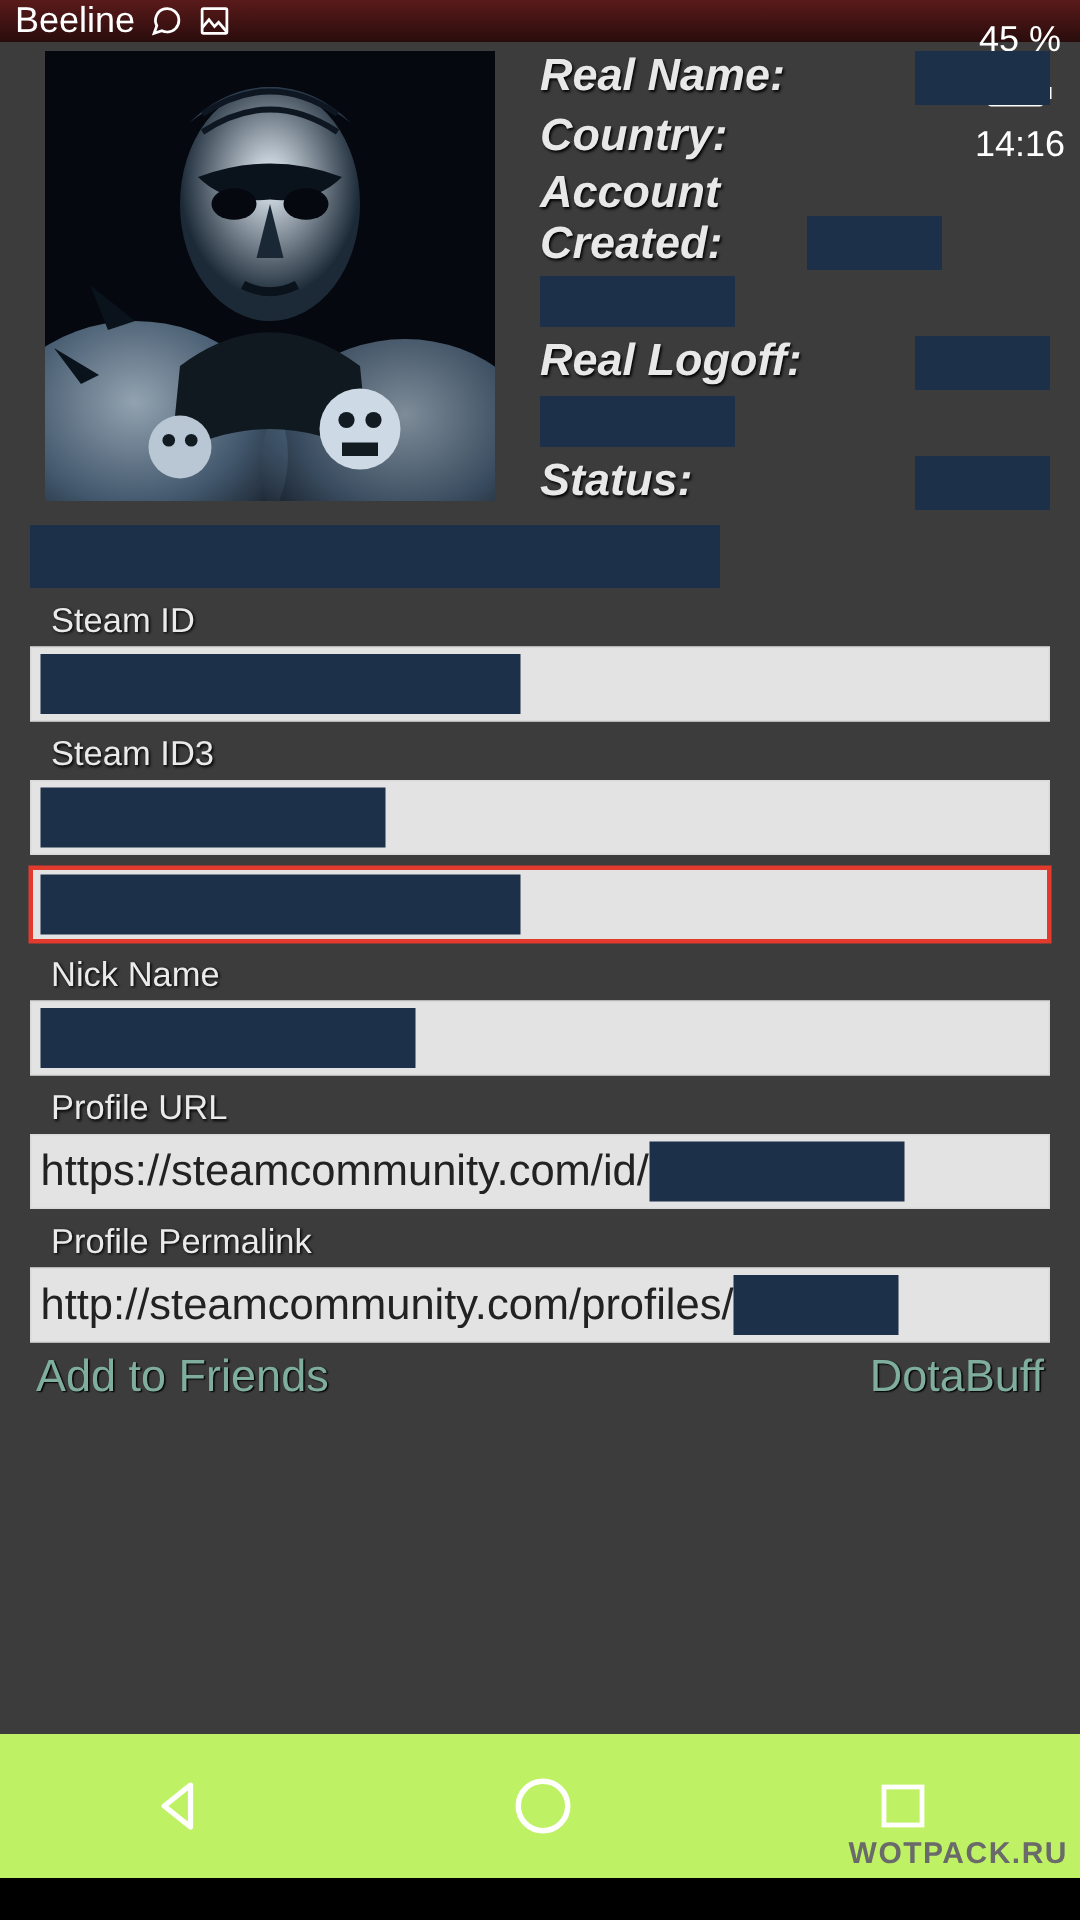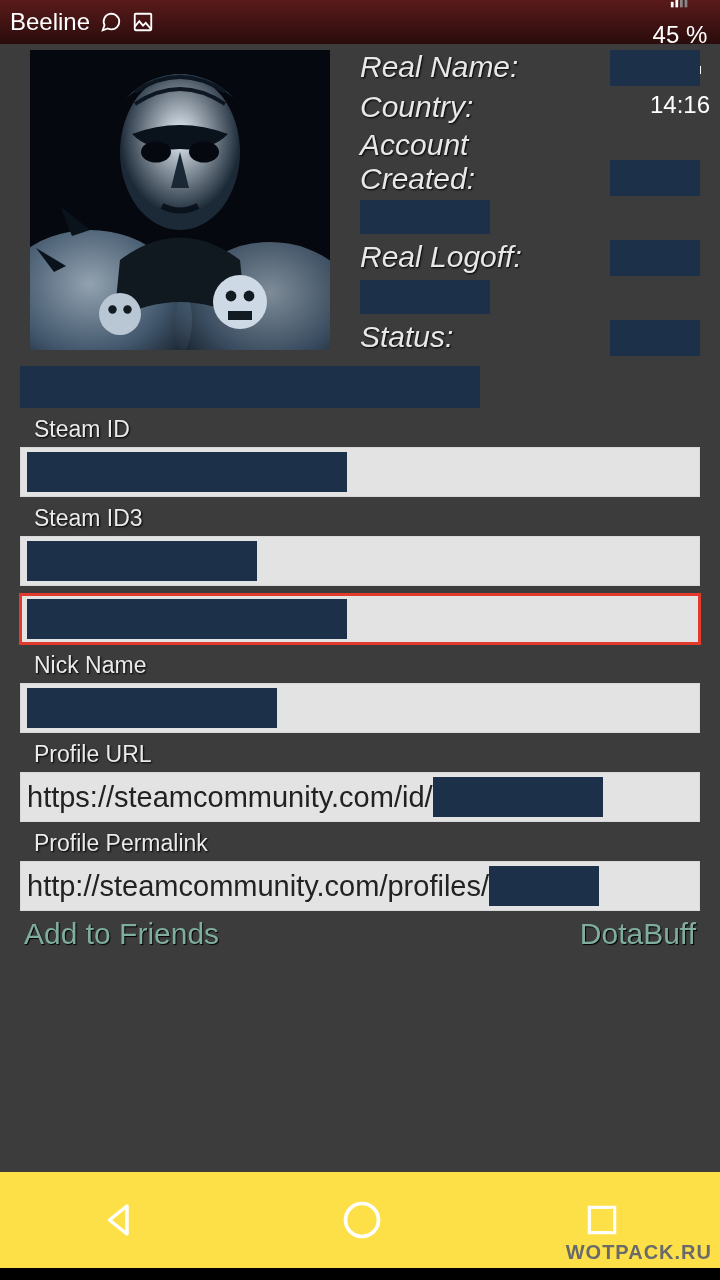--- a/index.html
+++ b/index.html
@@ -1,21 +1,21 @@
 <!DOCTYPE html>
 <html><head>
 <meta charset="utf-8">
 <style>
   * { box-sizing: border-box; margin: 0; padding: 0; }
   html, body { width: 720px; height: 1280px; overflow: hidden; }
   body { background: #000; font-family: Arial, Helvetica, sans-serif; color: #e6e6e6; }
 
   
   .status-bar {
-    height: 44px;
+    height: 28px;
     background: linear-gradient(#5a1a1a, #2a0c0c);
     display: flex; align-items: center; justify-content: space-between;
     padding: 0 10px;
     font-size: 24px; color: #fff;
   }
   .status-left { display:flex; align-items:center; gap:10px; }
   .status-right { display:flex; align-items:center; gap:10px;flex-direction:column; }
   .stat-ico { display:inline-flex; align-items:center; justify-content:center; }
   .stat-ico svg { display:block; }
 
@@ -29,21 +29,21 @@
   .top-row { display:flex; }
   .avatar {
     width: 300px; height: 300px;
     background: #0b0f16;
     margin: 0 30px 0 10px;
     overflow:hidden; position:relative;
   }
   .avatar svg { width:100%; height:100%; display:block; }
 
   .profile-meta { flex:1; }
-  .meta-line { display:flex; align-items:flex-start; margin-bottom:4px; }
+  .meta-line { display:flex; align-items:flex-start; margin-bottom:4px;font-weight:bold; }
   .meta-label {
     font-style: italic; font-size: 30px; color:#e8e8e8;
     text-shadow: 1px 1px 2px #000;
   }
   .meta-redact {
     background:#1d3049; height:36px; margin-left:8px;
   }
 
   .visibility-row { display:flex; font-style:italic; font-size:30px; text-shadow:1px 1px 2px #000; margin-top:8px; }
   .visibility-row .vlabel { width:250px; }
@@ -62,21 +62,21 @@
     position:relative;
   }
   .field-box.highlight { outline:3px solid #e23b2e; outline-offset:-2px; }
   .field-box .redact { background:#1d3049; height:40px; }
   .field-box .url-text { font-size:29px; color:#222; white-space:nowrap; }
 
   .bottom-links { display:flex; justify-content:space-between; margin-top:6px; padding:0 4px 0 4px; }
   .bottom-links a { color:#7fae9e; font-size:30px; text-shadow:1px 1px 1px #000; text-decoration:none; }
 
   
-  .navbar { height:96px; background:#fde047; display:flex; align-items:center; justify-content:space-around; position:relative;text-align:right; }
+  .navbar { height:96px; background:#bef264; display:flex; align-items:center; justify-content:space-around; position:relative;text-align:right; }
   .nav-btn { color:#fff; }
   .nav-btn svg { display:block; }
 
   .watermark { position:absolute; right:8px; bottom:4px; color:#6a6a6a; font-size:20px; letter-spacing:1px; font-weight:600; }
 </style>
 </head>
 <body>
 
 <div class="status-bar">
   <div class="status-left">
@@ -179,21 +179,21 @@
     </div>
 
     <div class="profile-meta">
       <div class="meta-line">
         <span class="meta-label">Real Name:</span>
         <span class="meta-redact" style="width:90px;margin-left:auto"></span>
       </div>
       <div class="meta-line">
         <span class="meta-label">Country:</span>
       </div>
-      <div class="meta-line" style="justify-content:space-between">
+      <div class="meta-line" style="">
         <span class="meta-label" style="max-width:170px">Account Created:</span>
         <span class="meta-redact" style="width:90px;align-self:flex-end"></span>
       </div>
       <div class="meta-redact" style="width:130px;height:34px;margin:2px 0 6px 0"></div>
       <div class="meta-line" style="justify-content:space-between">
         <span class="meta-label">Real Logoff:</span>
         <span class="meta-redact" style="width:90px"></span>
       </div>
       <div class="meta-redact" style="width:130px;height:34px;margin:2px 0 6px 0"></div>
       <div class="meta-line" style="justify-content:space-between">

